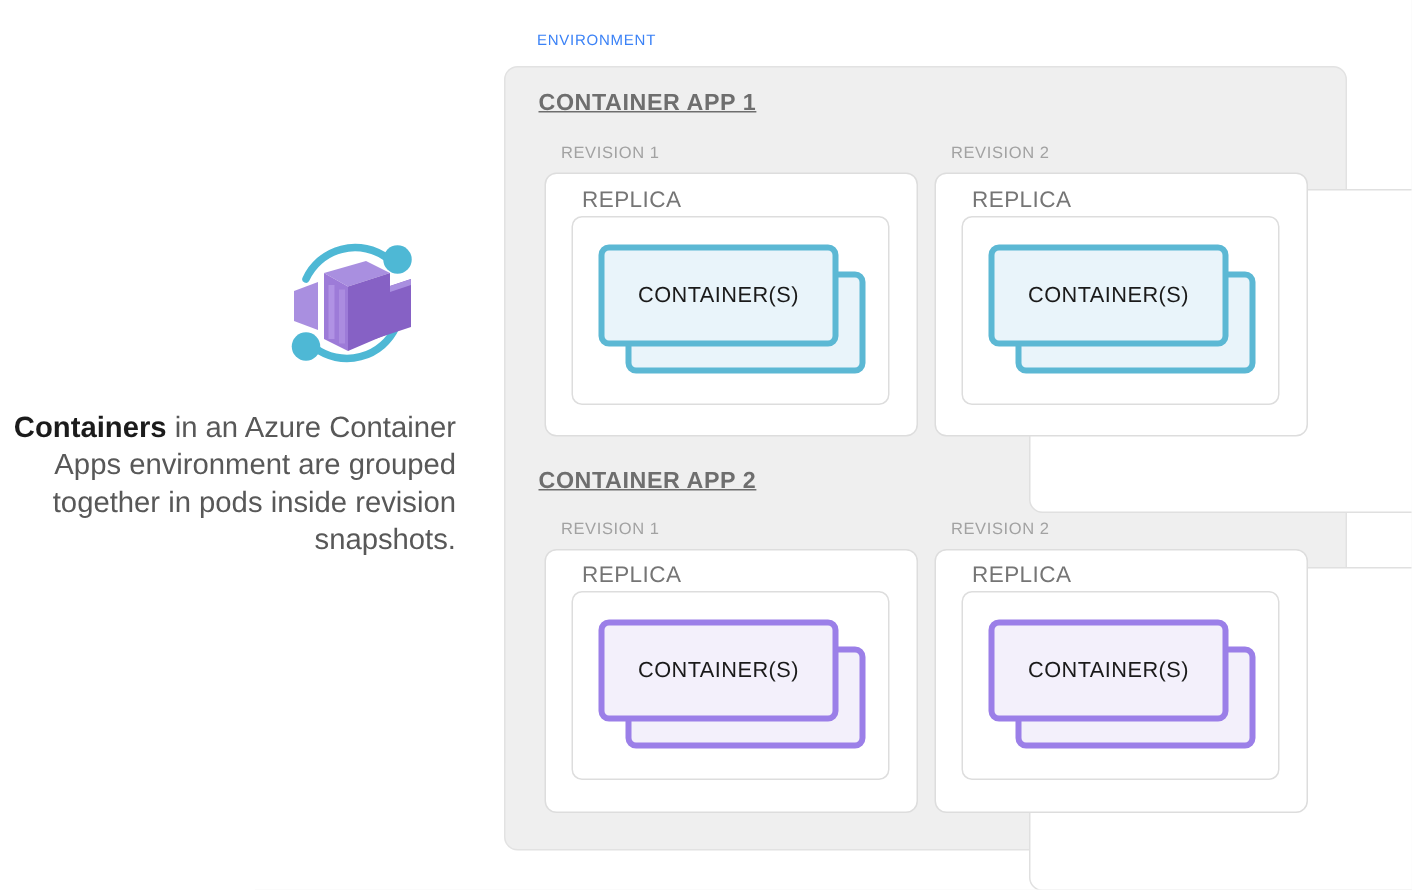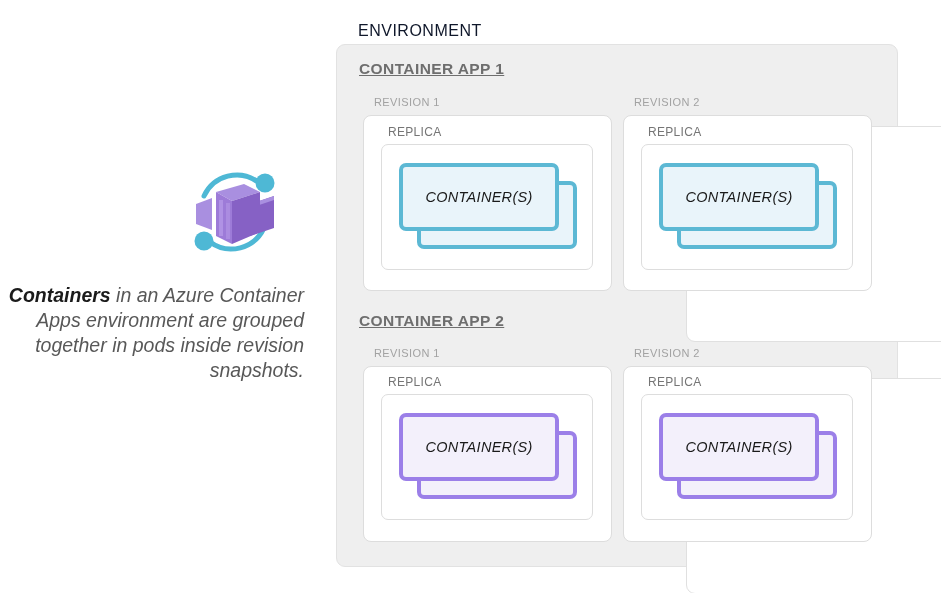--- a/index.html
+++ b/index.html
@@ -13,24 +13,23 @@
     position: relative;
     overflow: hidden;
     font-family: "Liberation Sans", sans-serif;
     -webkit-font-smoothing: antialiased;
   }
 
   
   #left-panel {
     position: absolute;
     left: 0;
-    top: 15px;
+    top: 5px;
     width: 320px;
     height: 488px;
-    font-style: italic;
   }
   #azure-icon {
     position: absolute;
     left: 182px;
     top: 145px;
     width: 104px;
     height: 104px;
   }
   #caption {
     position: absolute;
@@ -57,23 +56,23 @@
     height: 523px;
     background: #efefef;
     border: 1px solid #e2e2e2;
     border-radius: 9px;
     box-sizing: border-box;
   }
   .env-label {
     position: absolute;
     left: 358px;
     top: 22px;
-    font-size: 16px;
+    font-size: 10px;
     letter-spacing: 0.5px;
-    color: #0f172a;
+    color: #3b82f6;
     font-family: "Liberation Sans", sans-serif;
   }
 
   .app-label {
     position: absolute;
     font-size: 15.5px;
     letter-spacing: 0.4px;
     color: #6e6e6e;
     font-weight: bold;
     font-family: "Liberation Sans", sans-serif;
@@ -108,42 +107,41 @@
     width: 249px;
     height: 176px;
     background: #ffffff;
     border: 1px solid #dddddd;
     border-radius: 8px;
     box-sizing: border-box;
   }
 
   .replica-label {
     position: absolute;
-    font-size: 12px;
+    font-size: 15px;
     letter-spacing: 0.3px;
     color: #757575;
     font-family: "Liberation Sans", sans-serif;
   }
 
   .replica-box {
     position: absolute;
     width: 212px;
     height: 126px;
     background: #ffffff;
     border: 1px solid #dddddd;
     border-radius: 7px;
     box-sizing: border-box;
   }
 
   
   .card-stack {
     position: absolute;
     width: 164px;
     height: 86px;
-    font-style: italic;
   }
   .card {
     position: absolute;
     box-sizing: border-box;
     border-radius: 7px;
     border-width: 4px;
     border-style: solid;
   }
   .card-back {
     left: 18px;

